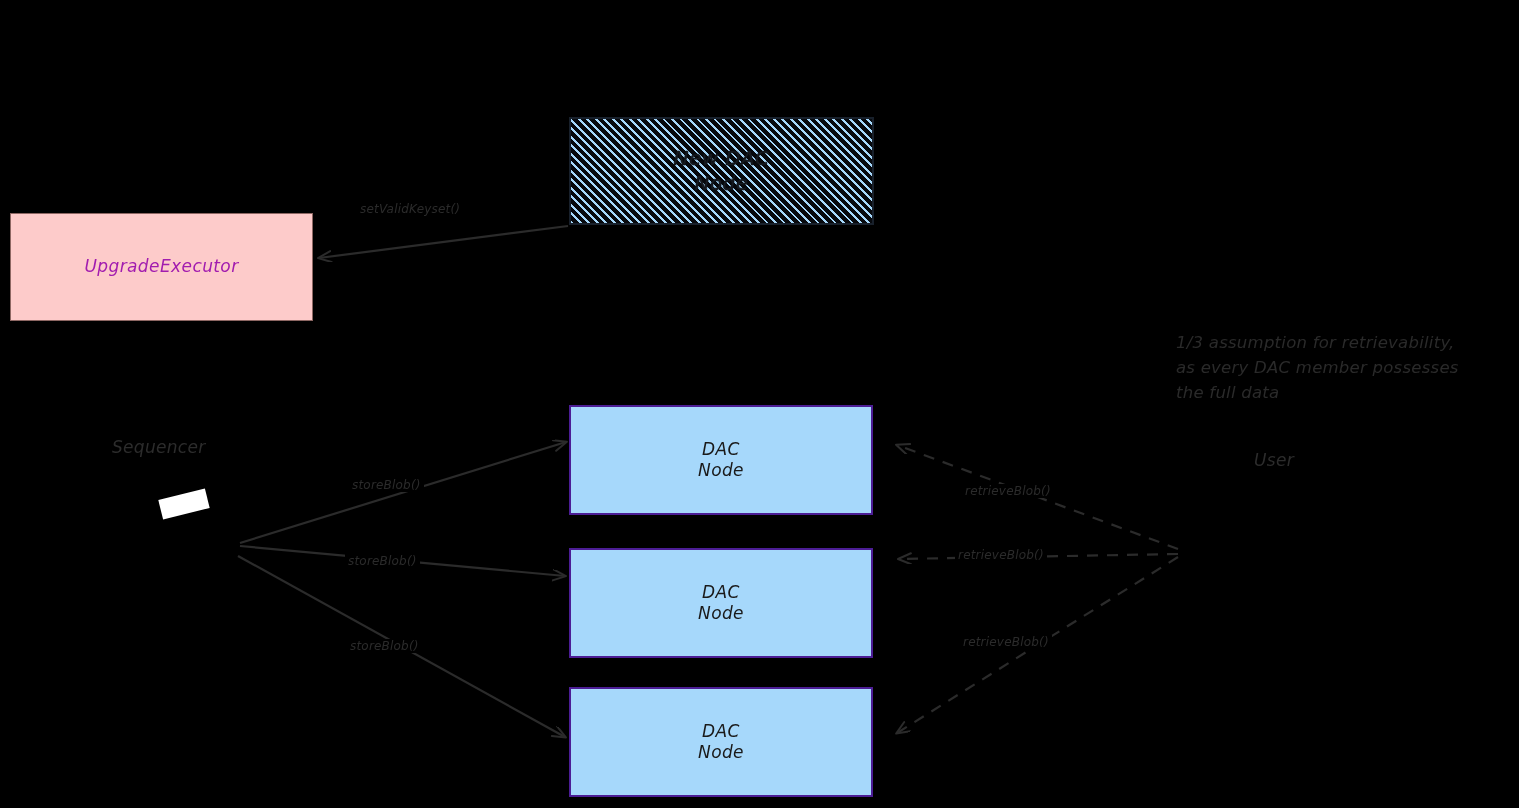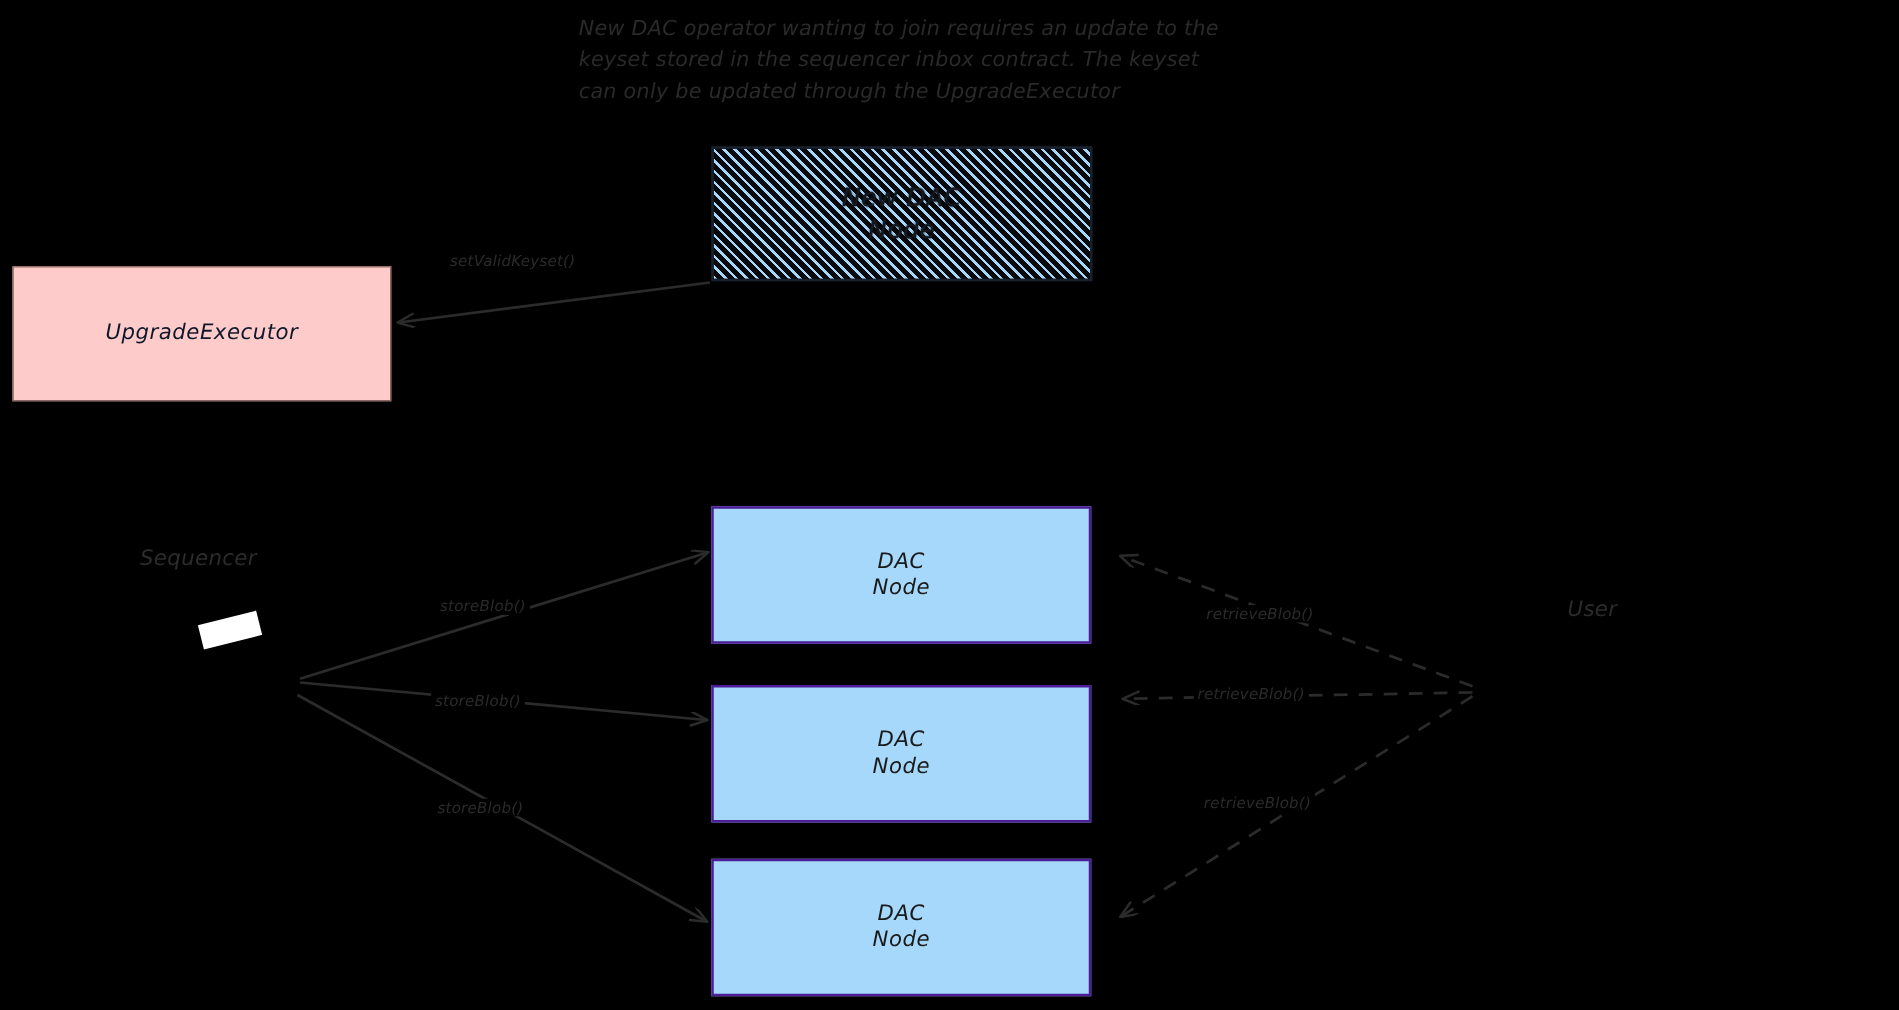--- a/index.html
+++ b/index.html
@@ -41,21 +41,21 @@
     font-style: italic;
     letter-spacing: .4px;
   }
   .node-upgrade {
     left: 10px; top: 213px;
     width: 303px; height: 108px;
     background: #fdcbca;
     border: 1px solid #8d6763;
   }
   .node-upgrade .lbl {
-    color: #0f172a;
+    color: #a21caf;
     font-size: 17px;
     font-style: italic;
     letter-spacing: .4px;
   }
   .node-newdac {
     left: 569px; top: 117px;
     width: 305px; height: 108px;
     border: 2px solid #18202b;
     background-color: #0c1016;
     background-image: repeating-linear-gradient(
@@ -91,21 +91,21 @@
   .note-right { left: 1176px; top: 330px; width: 340px; }
   .note-bottom{ left: 37px; top: 699px; width: 300px; }
   .plain-label {
     position: absolute;
     color: #2c2c2c;
     font-size: 17px;
     font-style: italic;
     letter-spacing: .3px;
   }
   .lbl-sequencer { left: 112px; top: 437px; }
-  .lbl-user      { left: 1254px; top: 450px; margin-top: 28px; }
+  .lbl-user      { left: 1254px; top: 450px; }
   .edge-label {
     position: absolute;
     color: #2b2b2b;
     font-size: 12px;
     font-style: italic;
     letter-spacing: .2px;
     white-space: nowrap;
     background: #000000;
     padding: 0 3px;
   }
@@ -140,24 +140,24 @@
       <path d="M1178,549 L897,445" fill="none" stroke="#2b2b2b" stroke-width="2.2" stroke-dasharray="11 9" marker-end="url(#ah)"></path>
     </g>
     <g>
       <path d="M1178,554 L899,559" fill="none" stroke="#2b2b2b" stroke-width="2.2" stroke-dasharray="11 9" marker-end="url(#ah)"></path>
     </g>
     <g>
       <path d="M1178,557 L897,733" fill="none" stroke="#2b2b2b" stroke-width="2.2" stroke-dasharray="11 9" marker-end="url(#ah)"></path>
     </g>
   </svg>
 
-  <div class="note note-top">New DAC operator wanting to join requires an update to the
-keyset stored in the sequencer inbox contract. The keyset
-can only be updated through the UpgradeExecutor</div>
-
+
+  <div class="note note-right">1/3 assumption for retrievability,
+as every DAC member possesses
+the full data</div>
 
 
   <div class="node node-newdac">
     <span class="lbl" style="white-space:pre-line">New DAC
 Node</span>
   </div>
 
   <div class="node node-upgrade">
     <span class="lbl">UpgradeExecutor</span>
   </div>

